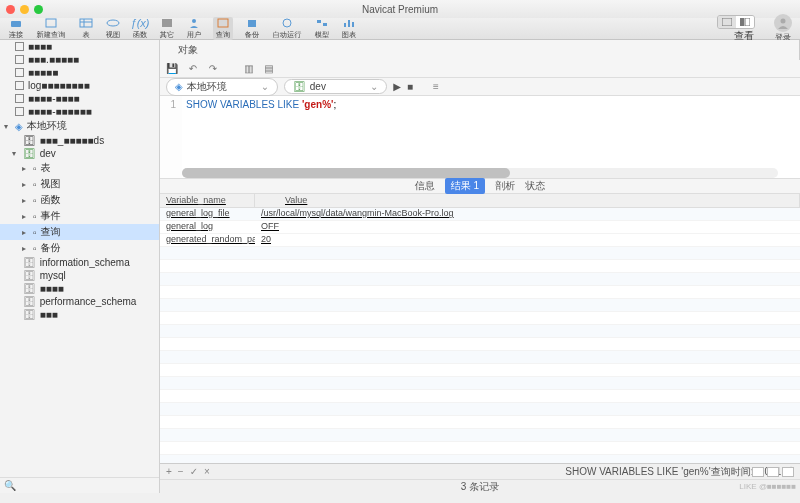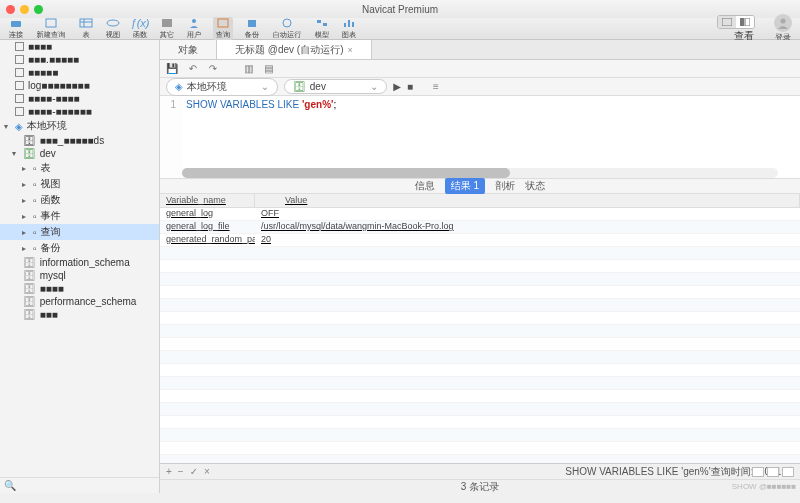--- a/index.html
+++ b/index.html
@@ -33,21 +33,21 @@
 .tree-item.sel { background: #cce3ff; }
 .arrow { width: 7px; display: inline-block; color: #666; font-size: 8px; }
 .sq { width: 9px; height: 9px; border: 1px solid #888; display:inline-block; }
 .dbico { color:#4a90d9; }
 .side-search { border-top:1px solid #ddd; padding:2px 4px; display:flex; align-items:center; gap:3px;}
 .side-search input { flex:1; border:none; background:transparent; font-size:9px; padding:2px;}
 
 .content { flex: 1; display: flex; flex-direction: column; background: #fff; }
 
 
-.tabs { height: 20px; background: #eaeaea; border-bottom: 1px solid #ccc; display: flex; }
+.tabs { height: 20px; background: #eaeaea; border-bottom: 1px solid #ccc; display: flex; flex-direction: column; }
 .tab { padding: 3px 18px; background: #f5f5f5; border-right: 1px solid #ccc; color: #555; display:flex; align-items:center; gap:4px;}
 .tab.active { background: #fff; }
 .closex { color:#999; font-size:9px; }
 
 
 .subbar { height: 18px; background: #f5f5f5; border-bottom: 1px solid #ddd; display: flex; align-items: center; padding: 0 6px; gap: 6px; }
 .subbar .ic { width: 14px; height: 14px; color:#777; display:flex;align-items:center;justify-content:center;}
 .subbar2 { height: 18px; background: #f5f5f5; border-bottom: 1px solid #ddd; display: flex; align-items: center; padding: 0 6px; gap: 6px; }
 .combo { background:#fff; border:1px solid #ccc; border-radius:9px; padding:1px 8px; font-size:9px; color:#444; display:flex; align-items:center; gap:4px;}
 
@@ -385,27 +385,27 @@
       <span class="on">结果 1</span>
       <span>剖析</span>
       <span>状态</span>
     </div>
 
     <div class="grid">
       <div class="gridhead">
         <div class="gh c1">Variable_name</div>
         <div class="gh c2">Value</div>
       </div>
-      <div class="gridrow">
+      <div class="gridrow alt">
+          <div class="gc c1">general_log_file</div>
+          <div class="gc c2">/usr/local/mysql/data/wangmin-MacBook-Pro.log</div>
+        </div>
+        <div class="gridrow">
           <div class="gc c1">general_log</div>
           <div class="gc c2">OFF</div>
-        </div>
-        <div class="gridrow alt">
-          <div class="gc c1">general_log_file</div>
-          <div class="gc c2">/usr/local/mysql/data/wangmin-MacBook-Pro.log</div>
         </div>
         <div class="gridrow">
           <div class="gc c1">generated_random_password_length</div>
           <div class="gc c2">20</div>
         </div>
         <div class="gridrow alt">
           <div class="gc c1"></div>
           <div class="gc c2"></div>
         </div>
         <div class="gridrow">
@@ -484,16 +484,16 @@
       <div style="flex:1;text-align:right">SHOW VARIABLES LIKE 'gen%'</div>
       <div>查询时间: 0.001 秒</div>
       <div class="vbtns">
         <div></div>
         <div></div>
         <div></div>
       </div>
     </div>
     <div class="status2">
       <span>3 条记录</span>
-      <span class="wm">SHOW @■■■■■■</span>
+      <span class="wm">LIKE @■■■■■■</span>
     </div>
   </div>
 </div>
 
 </body></html>

